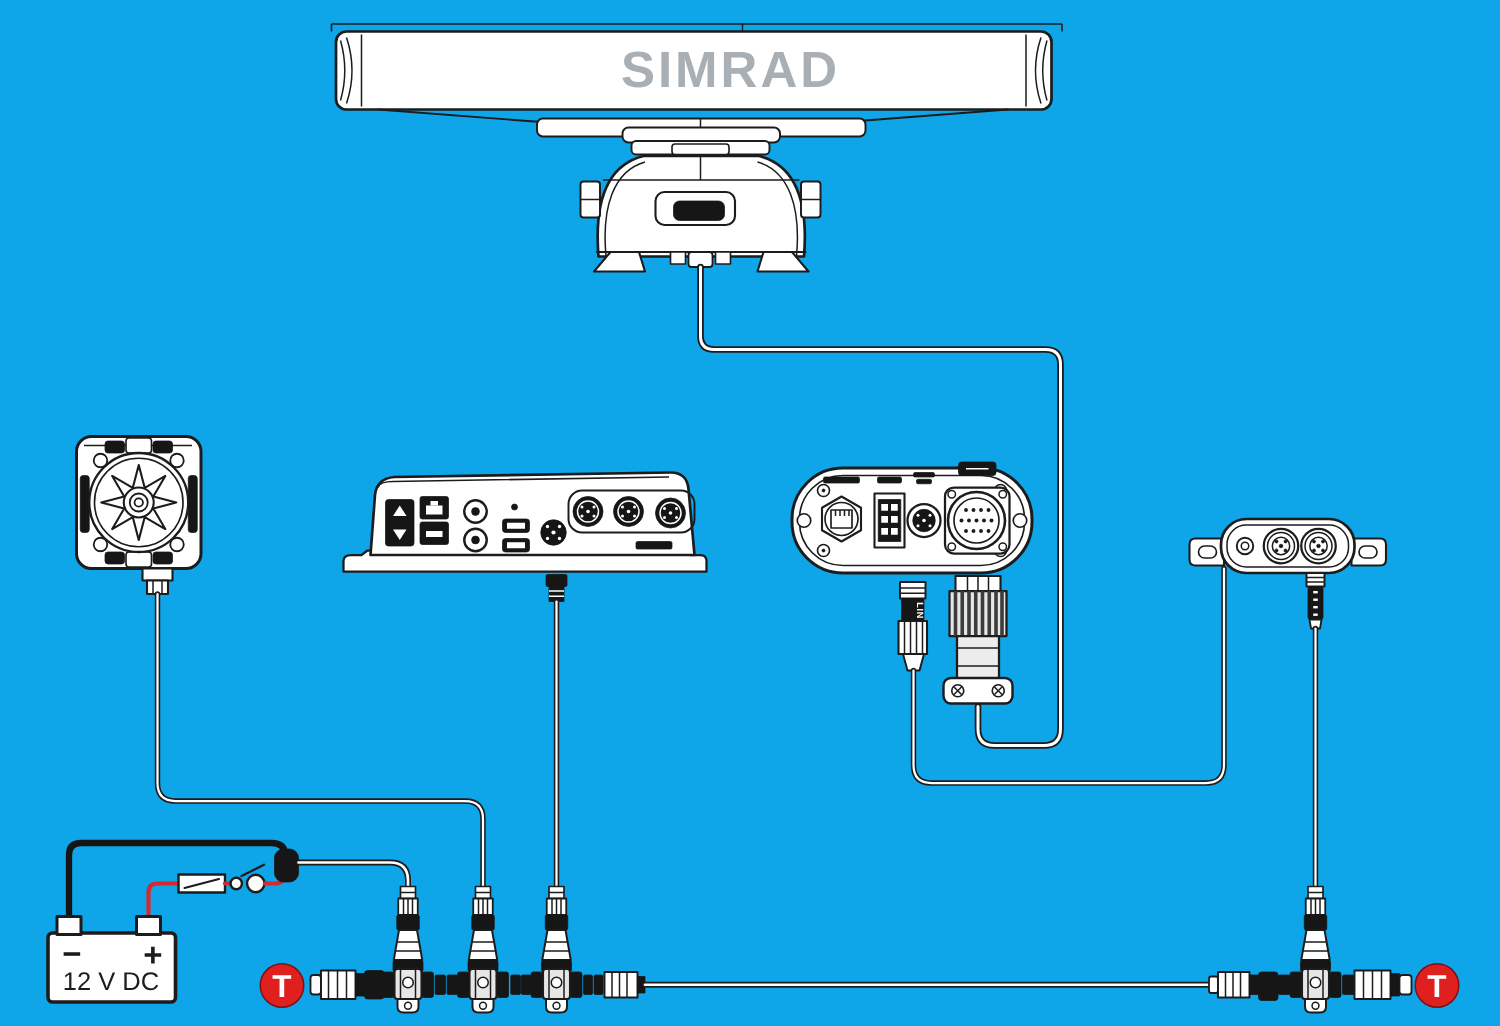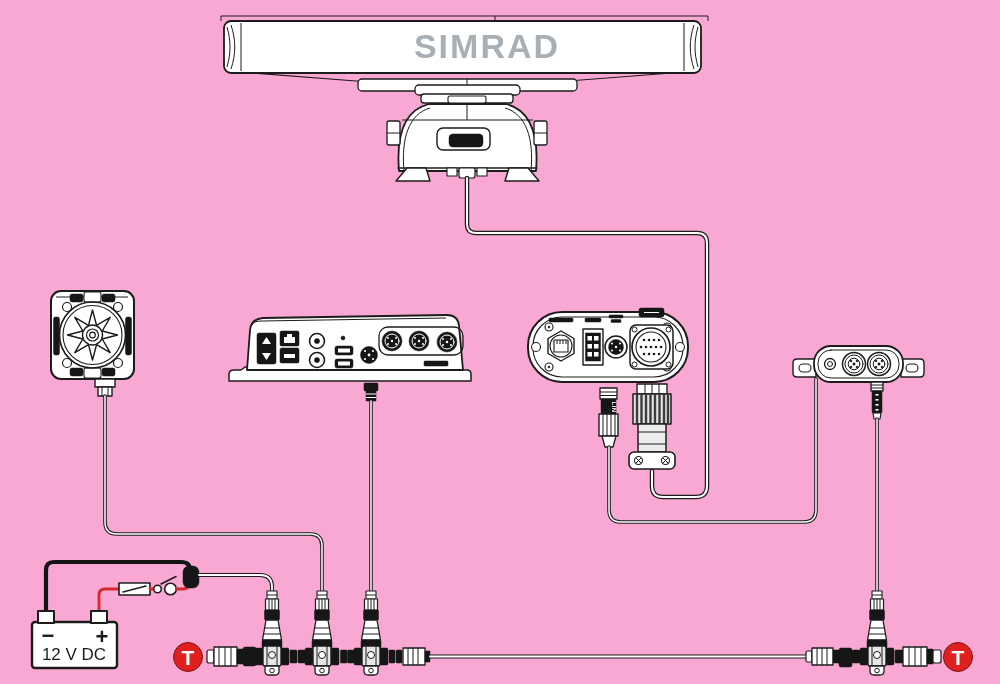--- a/index.html
+++ b/index.html
@@ -1,16 +1,16 @@
 <!DOCTYPE html>
 <html><head>
 <meta charset="utf-8">
 <style>
   html,body{margin:0;padding:0;background:#ffffff;}
-  .stage{position:relative;width:1000px;height:684px;background:#f9a8d4;overflow:hidden;
+  .stage{position:relative;width:1000px;height:684px;background:#0ea5e9;overflow:hidden;
          font-family:"Liberation Sans",sans-serif;text-decoration:underline;}
   svg{position:absolute;inset:0;}
   svg text{font-family:"Liberation Sans",sans-serif;}
   .ln{fill:none;stroke:#1c1c1c;stroke-width:1.5;stroke-linejoin:round;stroke-linecap:round;}
   .w{fill:#ffffff;stroke:#1c1c1c;stroke-width:1.6;stroke-linejoin:round;}
   .mt{fill:#e6e6e6;stroke:#1c1c1c;stroke-width:1.4;stroke-linejoin:round;}
   .bk{fill:#161616;stroke:#161616;stroke-width:0.5;stroke-linejoin:round;}
   .co{fill:none;stroke:#1c1c1c;stroke-width:4.4;stroke-linecap:round;}
   .ci{fill:none;stroke:#ffffff;stroke-width:2;stroke-linecap:round;}
   .to{fill:none;stroke:#1c1c1c;stroke-width:3.6;stroke-linecap:round;}

